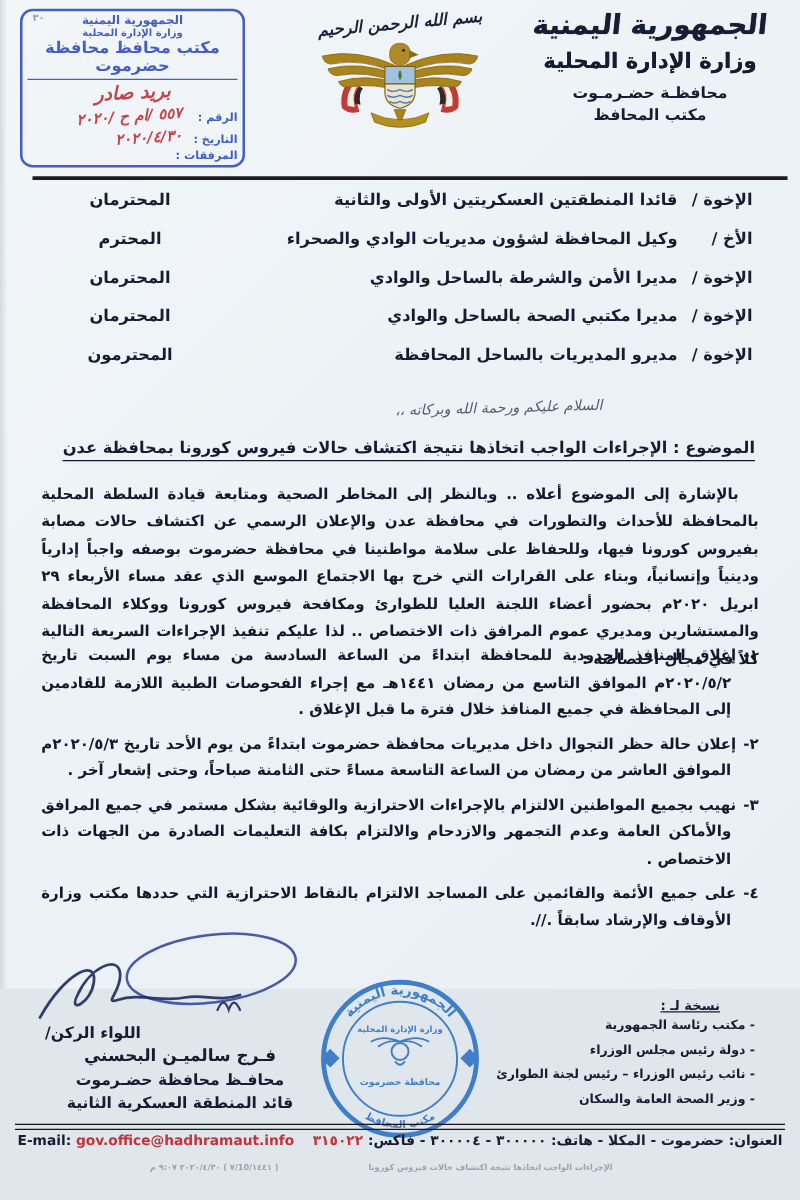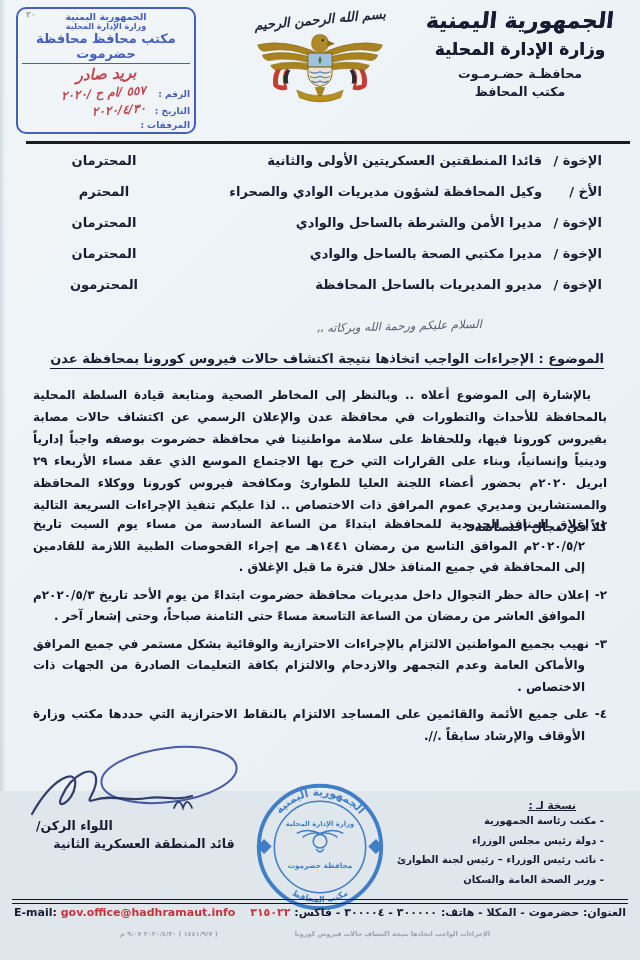--- a/index.html
+++ b/index.html
@@ -214,20 +214,22 @@
     <ellipse cx="75" cy="35" rx="68" ry="27" fill="none" stroke="#2b3f9a" stroke-width="2" transform="rotate(-7 75 35)" opacity=".85"></ellipse>
   </svg>
 
   <svg class="sig-scribble" width="190" height="64" viewBox="0 0 190 64">
     <path d="M8 52 C 28 16, 54 4, 51 24 C 49 40, 30 50, 38 34 C 48 12, 70 2, 72 16 C 74 30, 58 42, 70 38 C 88 32, 104 40, 124 36 C 140 33, 150 40, 168 34" fill="none" stroke="#1f2a5e" stroke-width="2.2" stroke-linecap="round" opacity=".9"></path>
     <path d="M150 46 q5 -12 9 0 q4 -12 9 0" fill="none" stroke="#1f2a5e" stroke-width="1.8" stroke-linecap="round" opacity=".9"></path>
   </svg>
 
   <div class="sig-block">
     <div class="sig-rank">اللواء الركن/</div>
+    <div class="sig-name">فـرج سالميـن البحسني</div>
+    <div class="sig-t1">محافـظ محافظة حضـرموت</div>
     <div class="sig-t2">قائد المنطقة العسكرية الثانية</div>
   </div>
 
   <svg class="round-stamp" width="136" height="136" viewBox="0 0 140 140">
     <circle cx="70" cy="70" r="63" fill="none" stroke="#2f74c4" stroke-width="4"></circle>
     <circle cx="70" cy="70" r="47" fill="none" stroke="#2f74c4" stroke-width="1.6"></circle>
     <rect x="7" y="64" width="11" height="11" transform="rotate(45 12.5 69.5)" fill="#2f74c4"></rect>
     <rect x="122" y="64" width="11" height="11" transform="rotate(45 127.5 69.5)" fill="#2f74c4"></rect>
     <path id="sealArcTop" d="M 17 70 A 53 53 0 0 1 123 70" fill="none"></path>
     <path id="sealArcBottom" d="M 13 70 A 57 57 0 0 0 127 70" fill="none"></path>
@@ -263,16 +265,16 @@
       <span class="f-fax">٣١٥٠٢٢</span>
     </div>
     <div class="f-email">
       <span>E-mail:</span>
       <span class="mail">gov.office@hadhramaut.info</span>
     </div>
   </div>
 
   <div class="fineprint">
     <span>الإجراءات الواجب اتخاذها نتيجة اكتشاف حالات فيروس كورونا</span>
-    <span>( ١٤٤١/٩/٧ ) ٢٠٢٠/٤/٣٠ ٩:٠٧ م</span>
+    <span>( ١٤٤١/10/٧ ) ٢٠٢٠/٤/٣٠ ٩:٠٧ م</span>
   </div>
 
 </div>
 
 </body></html>

